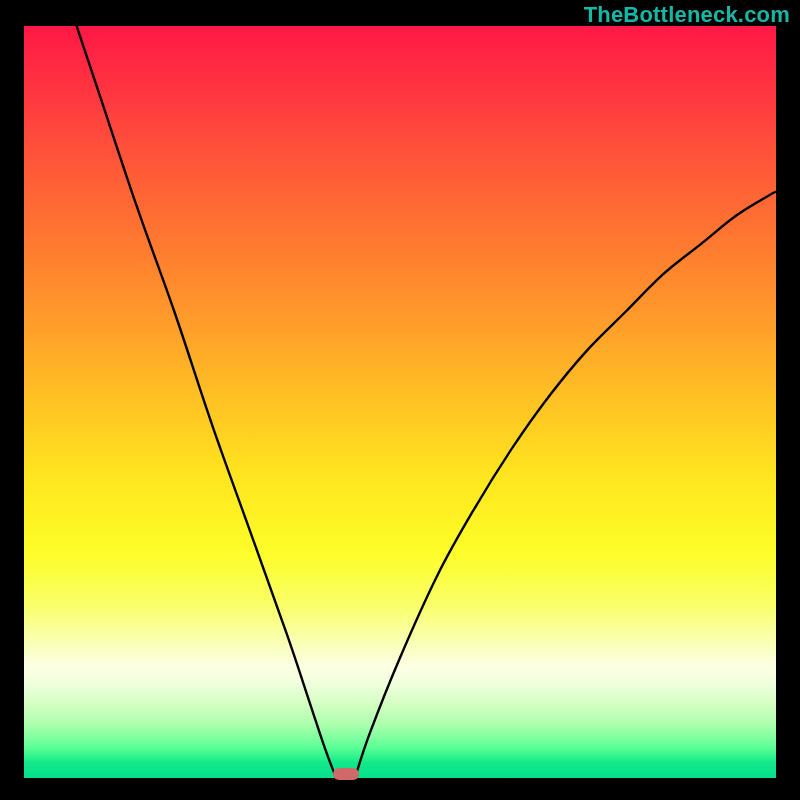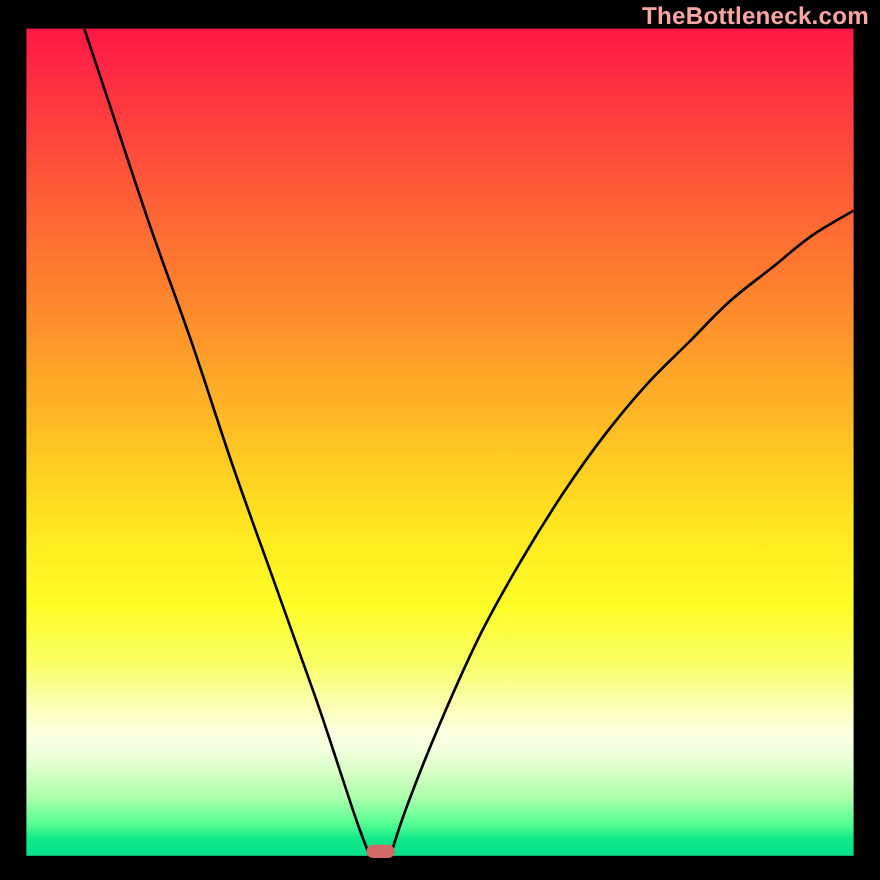--- a/index.html
+++ b/index.html
@@ -10,21 +10,21 @@
     height: 800px;
     background: #000;
   }
   .watermark {
     position: absolute;
     top: 2px;
     right: 10px;
     font-family: Arial, Helvetica, sans-serif;
     font-size: 22px;
     font-weight: 600;
-    color: #fca5a5;
+    color: #14b8a6;
     letter-spacing: 0.2px;
     z-index: 5;
   }
   .plot {
     position: absolute;
     left: 24px;
     top: 26px;
     width: 752px;
     height: 752px;
     background: linear-gradient(to bottom,

